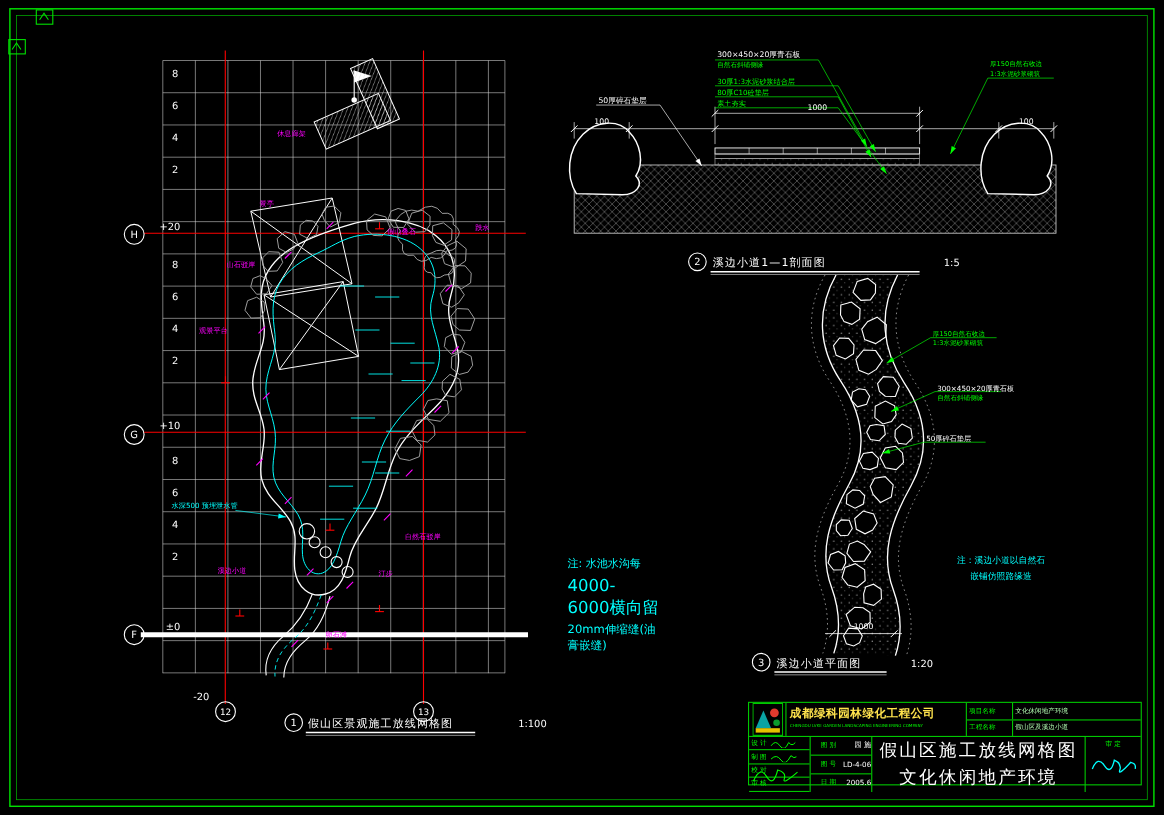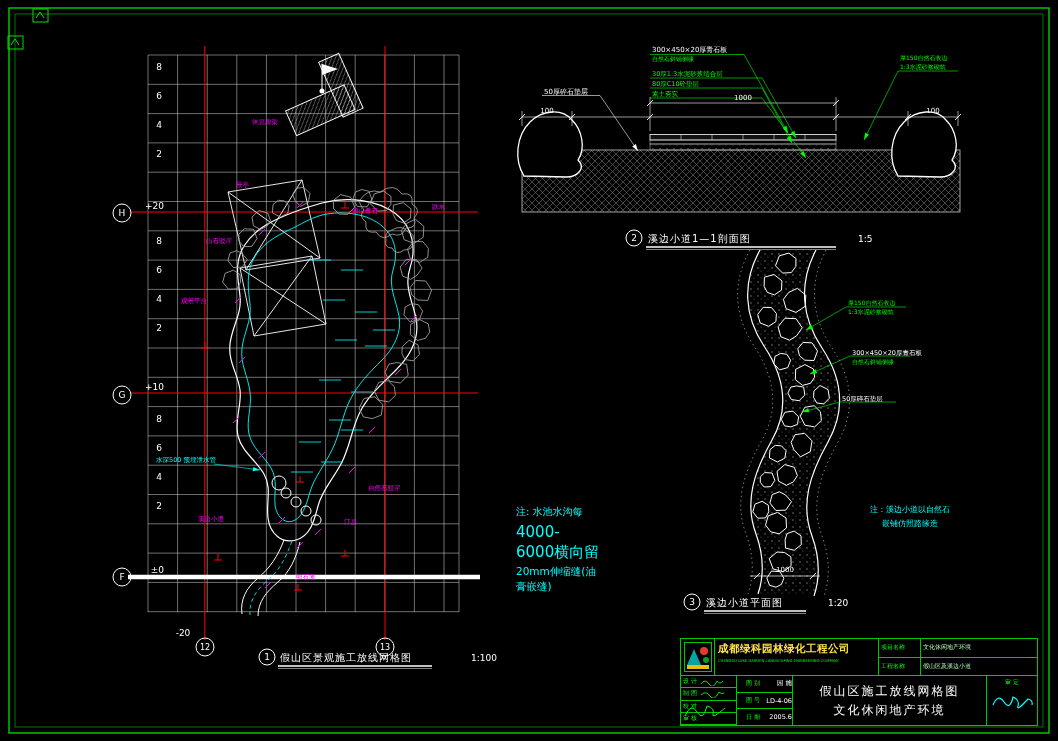--- a/index.html
+++ b/index.html
@@ -1,21 +1,21 @@
 <!DOCTYPE html>
 <html><head>
 <meta charset="utf-8">
 <style>
   html,body{margin:0;padding:0;background:#000;}
   .stage{position:relative;width:1058px;height:741px;background:#000;overflow:hidden;
          font-family:"DejaVu Sans",sans-serif;}
   .stage svg text{font-family:"DejaVu Sans",sans-serif;}
   #cad{position:absolute;left:0;top:0;}
   
-  .tb{position:absolute;left:680px;top:638px;width:358px;height:88px;border:1px solid #00c800;
+  .tb{position:absolute;left:680px;top:638px;width:358px;height:76px;border:1px solid #00c800;
       box-sizing:border-box;display:flex;flex-direction:column;background:#000;}
   .tb *{box-sizing:border-box;}
   .tb-top{display:flex;height:37px;border-bottom:1px solid #00c800;}
   .tb-logo{width:34px;border-right:1px solid #00c800;display:flex;align-items:center;justify-content:center;}
   .tb-co{flex:1;padding:3px 3px 0 3px;border-right:1px solid #00c800;overflow:hidden;}
   .tb-co-cn{color:#ffe34d;font-size:10.5px;font-weight:bold;letter-spacing:.5px;white-space:nowrap;}
   .tb-co-en{color:#00ff00;font-size:6px;transform:scale(.62);transform-origin:0 0;white-space:nowrap;margin-top:2px;}
   .tb-info{width:158px;display:flex;flex-direction:column;font-size:6px;}
   .tb-ir{flex:1;display:flex;border-bottom:1px solid #00c800;}
   .tb-ir:last-child{border-bottom:none;}
@@ -23,21 +23,21 @@
   .tb-ir .val{flex:1;color:#b4ffb4;display:flex;align-items:center;padding-left:2px;}
   .tb-bot{flex:1;display:flex;text-align:right;}
   .tb-sign{width:56px;border-right:1px solid #00c800;display:flex;flex-direction:column;position:relative;}
   .sr{flex:1;border-bottom:1px solid #00c800;color:#00ff00;font-size:6px;display:flex;align-items:center;padding-left:2px;gap:2px;}
   .sr:last-child{border-bottom:none;}
   .tb-meta{width:56px;border-right:1px solid #00c800;display:flex;flex-direction:column;font-size:6px;}
   .mr{flex:1;border-bottom:1px solid #00c800;display:flex;align-items:center;}
   .mr:last-child{border-bottom:none;}
   .mr .lab{width:23px;color:#00ff00;padding-left:2px;}
   .mr .val{flex:1;color:#fff;font-size:6.5px;}
-  .tb-name{flex:1;border-right:1px solid #00c800;display:flex;flex-direction:column;align-items:center;justify-content:center;color:#fff;font-size:12px;letter-spacing:2px;line-height:1.55;}
+  .tb-name{flex:1;border-right:1px solid #00c800;display:flex;flex-direction:column;align-items:center;justify-content:center;color:#fff;font-size:16px;letter-spacing:2px;line-height:1.55;}
   .tb-appr{width:50px;display:flex;flex-direction:column;align-items:center;}
   .tb-appr .lab{font-size:6px;color:#00ff00;margin-top:2px;}
   .sig-overlay{position:absolute;left:2px;top:22px;}
 </style>
 </head>
 <body>
 
 <div class="stage">
 
 <svg id="cad" width="1058" height="741" viewBox="0 0 1058 741">

